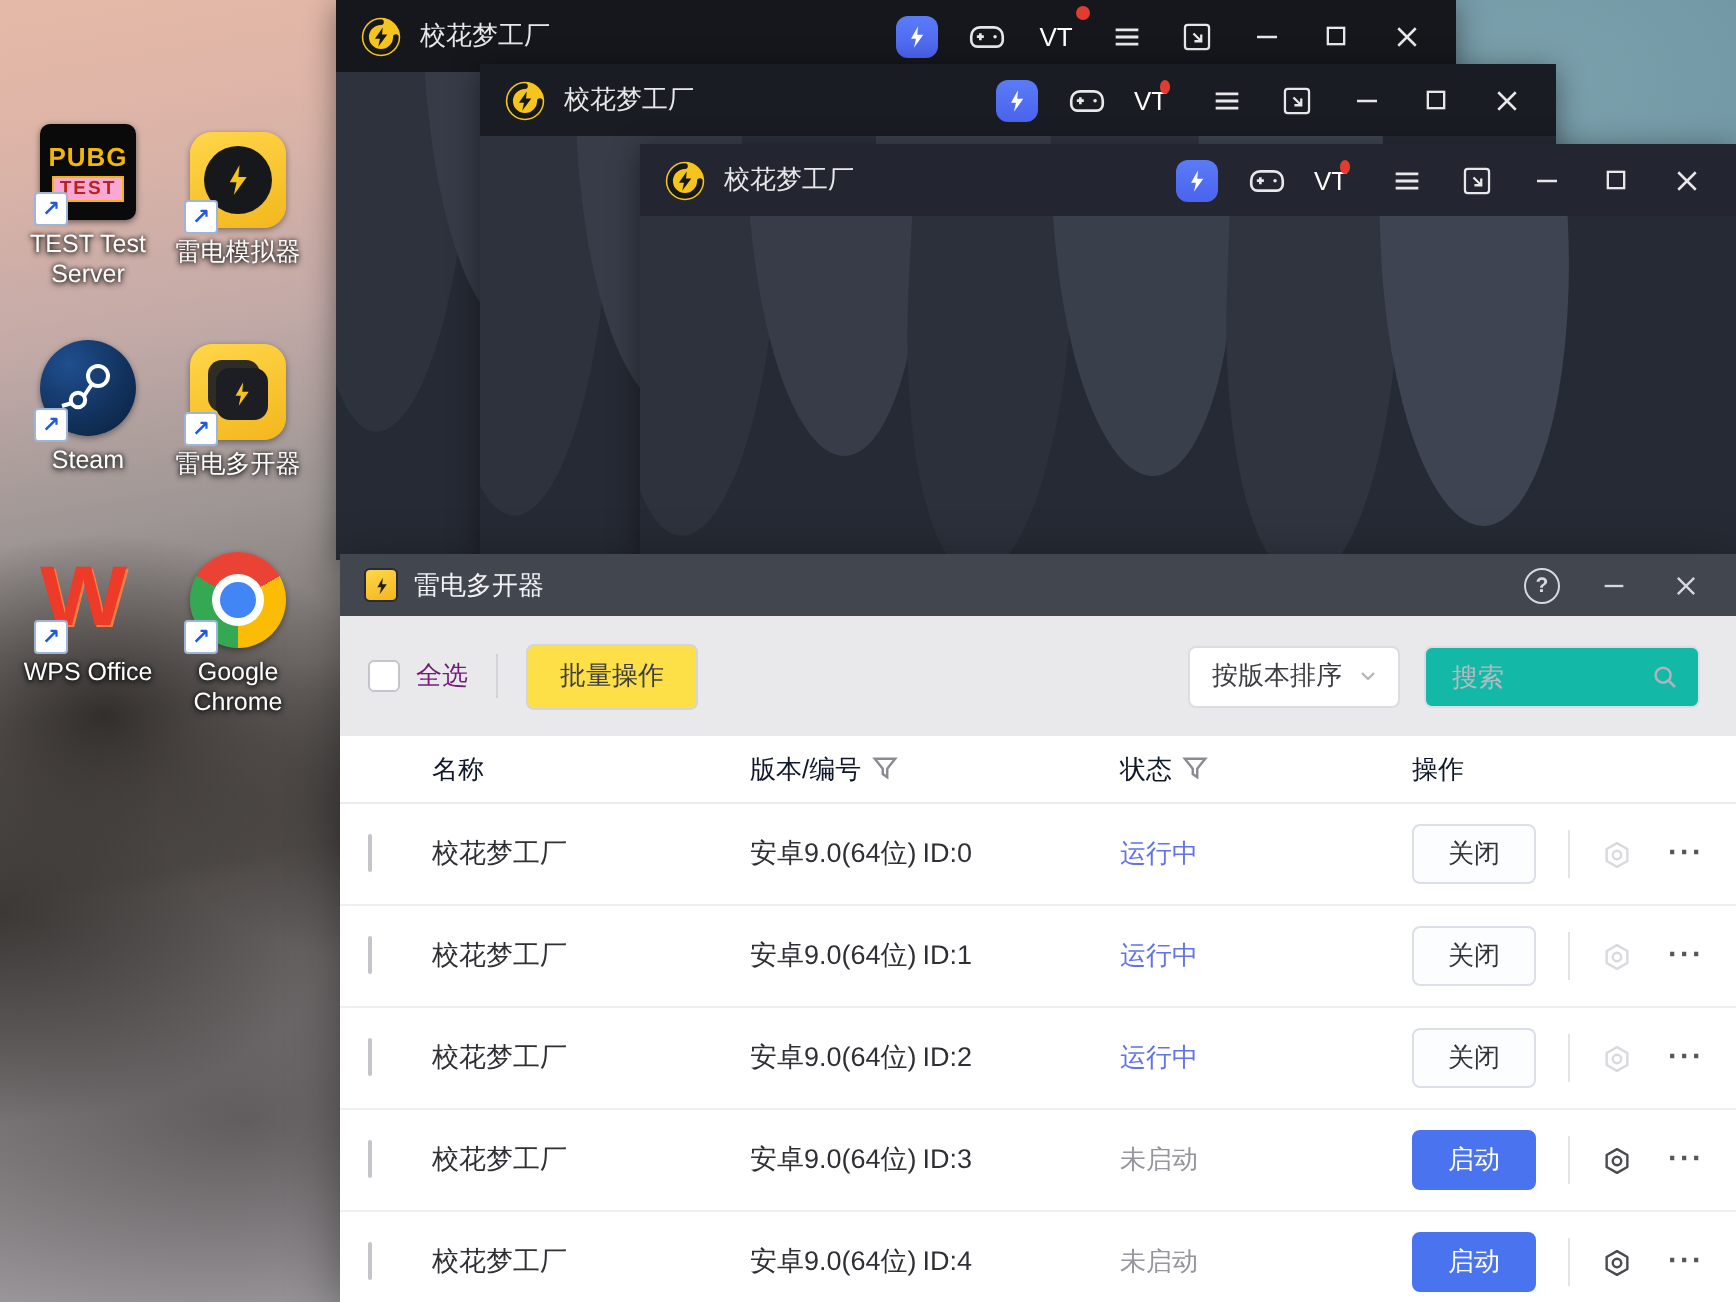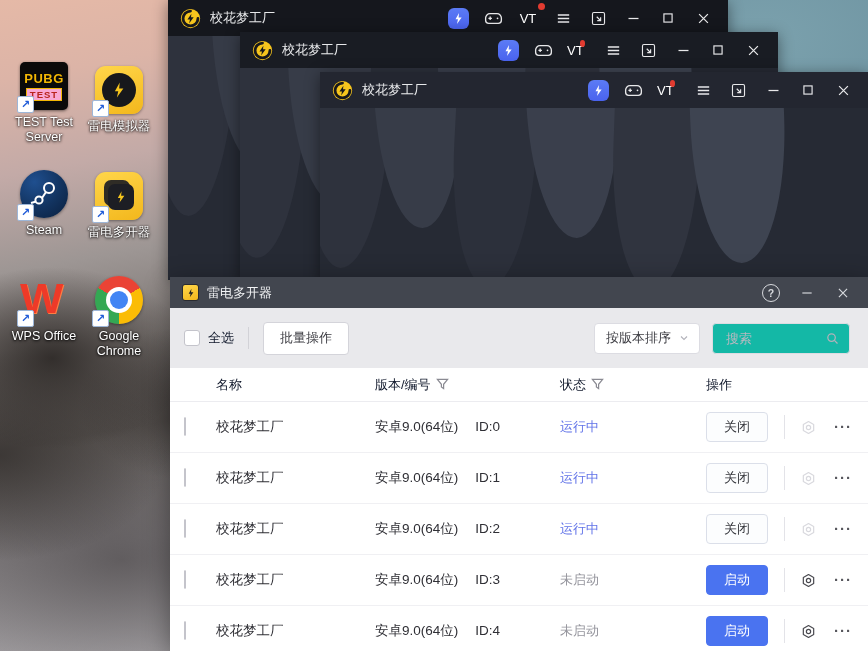--- a/index.html
+++ b/index.html
@@ -63,36 +63,36 @@
   
   .mgr{position:absolute;left:170px;top:277px;width:698px;height:374px;display:flex;flex-direction:column;
     box-shadow:0 6px 24px rgba(0,0,0,.4);background:#fff;}
   .mgr-titlebar{height:31px;flex:0 0 31px;background:#42464f;display:flex;align-items:center;padding:0 12px;}
   .mgr-app-ico{width:17px;height:17px;border-radius:3px;background:linear-gradient(160deg,#ffd64a,#f3b71c);display:flex;align-items:center;justify-content:center;border:1px solid #2a2b30;box-sizing:border-box;}
   .mgr-title{color:#f2f3f5;font-size:13px;margin-left:8px;flex:1;}
   .mgr-tb-btn{width:26px;height:22px;display:flex;align-items:center;justify-content:center;margin-left:10px;color:#d7d9dd;}
   .help-circle{width:16px;height:16px;border:1.4px solid #d7d9dd;border-radius:50%;display:flex;align-items:center;justify-content:center;font-size:10.5px;font-weight:bold;color:#d7d9dd;}
   .mgr-toolbar{height:60px;flex:0 0 60px;background:#e9e9ec;display:flex;align-items:center;padding:0 18px 0 14px;}
   .chk{width:16px;height:16px;background:#fff;border:1px solid #c4c4cb;border-radius:3px;box-sizing:border-box;}
-  .selall-label{font-size:13px;color:#0f172a;margin:0 0 0 8px;}
+  .selall-label{font-size:13px;color:#701a75;margin:0 0 0 8px;}
   .tb-divider{width:1px;height:22px;background:#d2d2d7;margin:0 14px;}
-  .batch-btn{background:#ffffff;border:1px solid #d4d4da;border-radius:4px;height:31px;padding:0 16px;font-size:13px;color:#3c3c42;display:flex;align-items:center;}
+  .batch-btn{background:#fde047;border:1px solid #d4d4da;border-radius:4px;height:31px;padding:0 16px;font-size:13px;color:#3c3c42;display:flex;align-items:center;}
   .toolbar-right{margin-left:auto;display:flex;align-items:center;gap:12px;}
   .sort-select{background:#fff;border:1px solid #dcdce2;border-radius:4px;height:31px;width:106px;display:flex;align-items:center;justify-content:space-between;padding:0 9px 0 11px;font-size:13px;color:#3c3c42;box-sizing:border-box;}
   .search-box{background:#14b8a6;border:1px solid #dcdce2;border-radius:4px;height:31px;width:138px;display:flex;align-items:center;padding:0 9px 0 11px;box-sizing:border-box;}
   .search-box input{border:0;outline:0;flex:1;min-width:0;font-size:13px;color:#3c3c42;font-family:inherit;background:transparent;}
   .search-box input::placeholder{color:#b9b9c0;}
 
   .tbl{flex:1;background:#fff;display:flex;flex-direction:column;}
   .tbl-head{height:33px;flex:0 0 33px;display:grid;grid-template-columns:32px 159px 185px 140px 1fr;align-items:center;padding-left:14px;border-bottom:1px solid #ececf0;}
   .th{font-size:13px;color:#0f172a;display:flex;align-items:center;gap:5px;}
   .tbl-row{height:50px;flex:0 0 50px;display:grid;grid-template-columns:32px 159px 185px 140px 1fr;align-items:center;padding-left:14px;border-bottom:1px solid #f0f0f3;}
   .cell-name{font-size:13.5px;color:#2f2f35;}
   .cell-ver{font-size:13.5px;color:#2f2f35;}
-  .cell-ver .vid{margin-left:17px;}
+  .cell-ver .vid{margin-left:3px;}
   .cell-status{font-size:13px;}
   .cell-status.running{color:#6173e8;}
   .cell-status.stopped{color:#95959d;}
   .cell-actions{display:flex;align-items:center;padding-left:6px;}
   .act-btn{width:62px;height:30px;border-radius:4px;font-size:13px;display:flex;align-items:center;justify-content:center;box-sizing:border-box;}
   .act-btn.close{background:#fcfdfe;border:1px solid #dbdfe9;color:#33343a;}
   .act-btn.start{background:#4a73f0;border:1px solid #4a73f0;color:#fff;}
   .row-div{width:1px;height:24px;background:#e3e3e8;margin:0 15px 0 16px;}
   .nut{width:17px;height:17px;display:flex;align-items:center;justify-content:center;}
   .more-dots{margin-left:17px;font-size:15px;letter-spacing:1px;color:#56565c;font-weight:bold;line-height:10px;}

